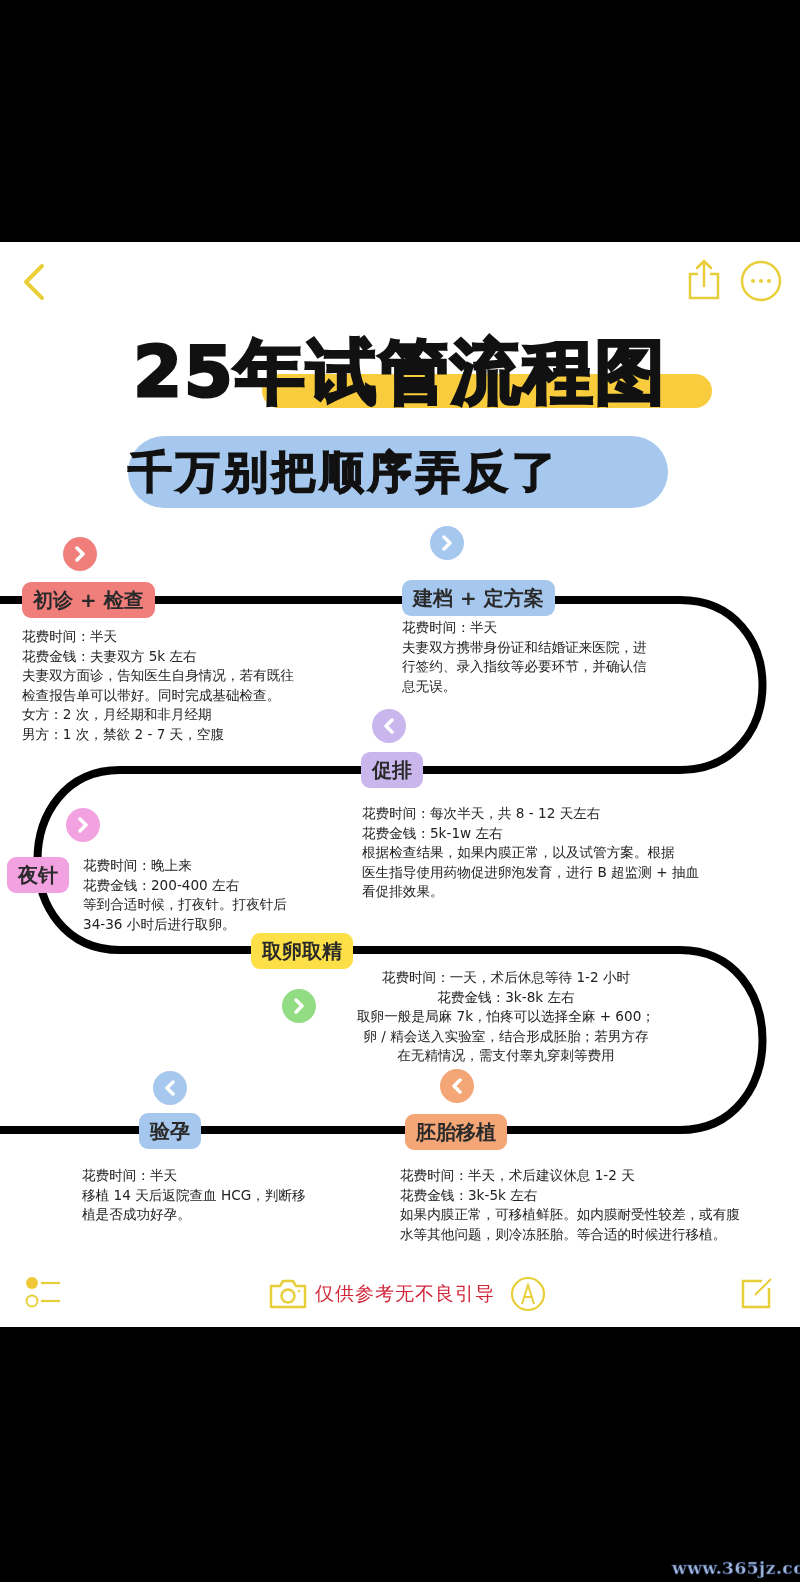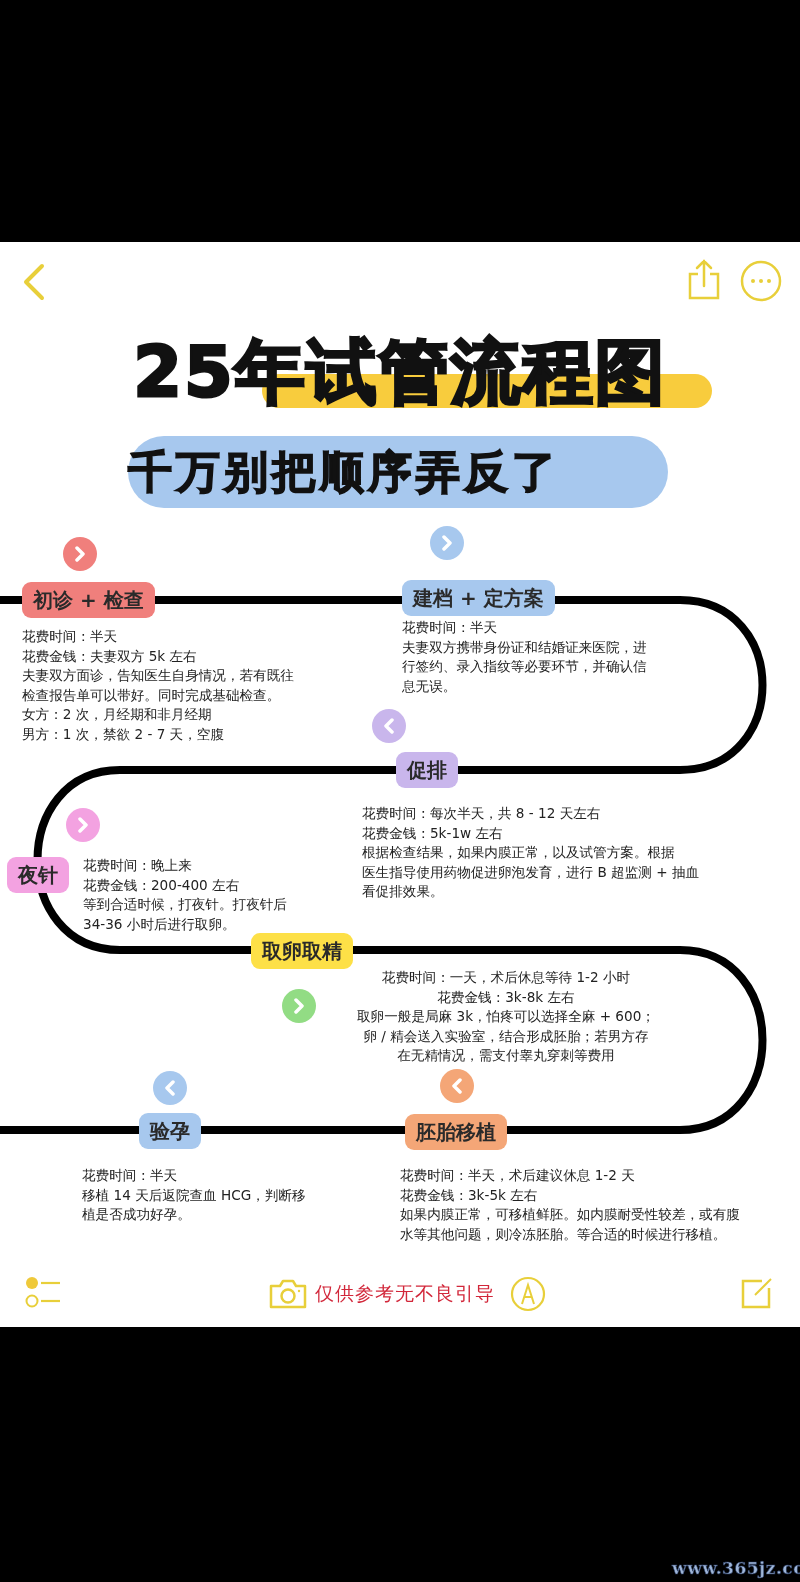--- a/index.html
+++ b/index.html
@@ -103,21 +103,21 @@
     <div>夫妻双方携带身份证和结婚证来医院，进</div>
     <div>行签约、录入指纹等必要环节，并确认信</div>
     <div>息无误。</div>
   </div>
 
   <div class="arrow-dot" style="left:372px;top:467px;background:#c9b6ec;">
     <svg viewBox="0 0 16 16">
         <path d="M11 2 L5 8 L11 14" fill="none" stroke="#fff" stroke-width="3.5" stroke-linecap="round" stroke-linejoin="round"></path>
       </svg>
   </div>
-  <div class="pill" style="left:361px;top:510px;background:#c9b6ec;margin-left:35px;">促排</div>
+  <div class="pill" style="left:361px;top:510px;background:#c9b6ec;">促排</div>
   <div class="desc" style="left:362px;top:562px;">
     <div>花费时间：每次半天，共 8 - 12 天左右</div>
     <div>花费金钱：5k-1w 左右</div>
     <div>根据检查结果，如果内膜正常，以及试管方案。根据</div>
     <div>医生指导使用药物促进卵泡发育，进行 B 超监测 + 抽血</div>
     <div>看促排效果。</div>
   </div>
 
   <div class="arrow-dot" style="left:66px;top:566px;background:#f3a2e1;">
     <svg viewBox="0 0 16 16">
@@ -134,21 +134,21 @@
 
   <div class="pill" style="left:251px;top:691px;background:#fde047;">取卵取精</div>
   <div class="arrow-dot" style="left:282px;top:747px;background:#92dc84;">
     <svg viewBox="0 0 16 16">
         <path d="M5 2 L11 8 L5 14" fill="none" stroke="#fff" stroke-width="3.5" stroke-linecap="round" stroke-linejoin="round"></path>
       </svg>
   </div>
   <div class="desc" style="left:357px;top:726px;text-align:center;">
     <div>花费时间：一天，术后休息等待 1-2 小时</div>
     <div>花费金钱：3k-8k 左右</div>
-    <div>取卵一般是局麻 3k，怕疼可以选择全麻 + 600；</div>
+    <div>取卵一般是局麻 7k，怕疼可以选择全麻 + 600；</div>
     <div>卵 / 精会送入实验室，结合形成胚胎；若男方存</div>
     <div>在无精情况，需支付睾丸穿刺等费用</div>
   </div>
 
   <div class="arrow-dot" style="left:440px;top:827px;background:#f4a677;">
     <svg viewBox="0 0 16 16">
         <path d="M11 2 L5 8 L11 14" fill="none" stroke="#fff" stroke-width="3.5" stroke-linecap="round" stroke-linejoin="round"></path>
       </svg>
   </div>
   <div class="pill" style="left:405px;top:872px;background:#f4a677;">胚胎移植</div>

